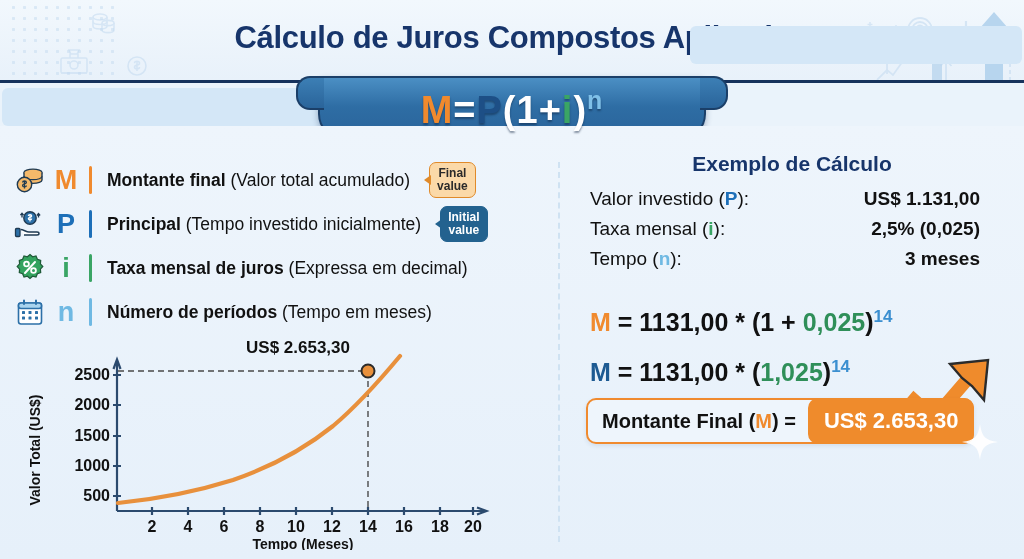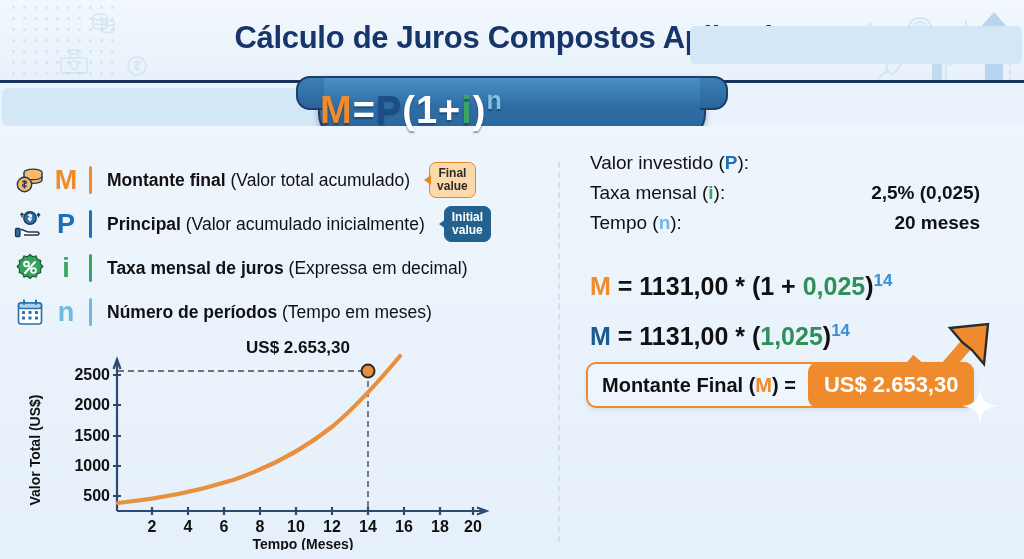--- a/index.html
+++ b/index.html
@@ -41,21 +41,21 @@
   }
   .ribbon-band.left  { left: 2px;  width: 332px; border-radius: 6px; }
   .ribbon-band.right { left: 690px; width: 332px; border-radius: 6px; }
 
   .ribbon {
     position: absolute; left: 318px; top: 76px; width: 388px; height: 64px;
     background: linear-gradient(180deg, #4b8fc4 0%, #2e6da4 48%, #2a649a 100%);
     border: 2px solid #1b3f68;
     border-radius: 6px 6px 26px 26px;
     box-shadow: 0 3px 6px rgba(20,50,90,.33);
-    display: flex; align-items: center; 
+    display: flex; align-items: center; justify-content: center;
   }
   .ribbon:before, .ribbon:after {
     content: ""; position: absolute; top: -2px; width: 26px; height: 30px;
     background: linear-gradient(180deg,#3c7fb5,#2a649a);
     border: 2px solid #1b3f68;
   }
   .ribbon:before { left: -24px; border-radius: 14px 0 0 14px; border-right: none; }
   .ribbon:after  { right: -24px; border-radius: 0 14px 14px 0; border-left: none; }
 
   .formula {
@@ -297,21 +297,21 @@
         <svg width="32" height="28" viewBox="0 0 32 28">
           <circle cx="16" cy="8" r="6.2" fill="#2c70a8" stroke="#1f3a52" stroke-width="1.4"></circle>
           <path d="M16 4.6v6.8M14.3 6c0-.8.7-1.3 1.7-1.3s1.7.5 1.7 1.3-.7 1.1-1.7 1.3-1.7.5-1.7 1.3.7 1.3 1.7 1.3 1.7-.5 1.7-1.3" fill="none" stroke="#ffffff" stroke-width="1.2"></path>
           <path d="M8 3.5v4M6.4 5.2L8 3.2l1.6 2M24.5 7.5v-4M22.9 5.5l1.6-2 1.6 2" fill="none" stroke="#1f3a52" stroke-width="1.3"></path>
           <rect x="1.5" y="18.5" width="4.5" height="8" rx="1" fill="#2c70a8" stroke="#1f3a52" stroke-width="1.3"></rect>
           <path d="M6.5 19.5c3 0 5.5 2.5 8.5 2.5h8c1.3 0 2 .7 2 1.5s-.7 1.5-2 1.5H10" fill="#ffffff" stroke="#1f3a52" stroke-width="1.4"></path>
         </svg>
       </span>
       <span class="leg-sym sym-P">P</span>
       <span class="leg-bar bar-P"></span>
-      <span class="leg-text"><b>Principal</b> <span class="paren">(Valor acumulado inicialmente)</span></span>
+      <span class="leg-text"><b>Principal</b> <span class="paren">(Tempo investido inicialmente)</span></span>
       <span class="badge badge-initial">
         <span class="btxt">Initial</span>
         <span class="btxt">value</span>
       </span>
     </div>
 
     <div class="legend-row">
       <span class="leg-icon">
         <svg width="30" height="30" viewBox="0 0 30 30">
           <path d="M15 1.5l2.6 2.3 3.4-.8 1.4 3.2 3.3 1.2-.3 3.5 2.4 2.6-2.4 2.6.3 3.5-3.3 1.2-1.4 3.2-3.4-.8L15 25.5l-2.6-2.3-3.4.8-1.4-3.2-3.3-1.2.3-3.5L2.2 13.5l2.4-2.6-.3-3.5 3.3-1.2L9 3l3.4.8z" fill="#34a35f" stroke="#1f5a38" stroke-width="1.2"></path>
@@ -391,33 +391,35 @@
 
       <path d="M100 165 C 140 161, 180 153, 215 142 C 250 130, 285 112, 315 88 C 340 67, 362 42, 382 18" fill="none" stroke="#e8903c" stroke-width="4.2" stroke-linecap="round"></path>
 
       <circle cx="350" cy="33" r="6.5" fill="#e8903c" stroke="#2b2b2b" stroke-width="2"></circle>
 
       <text x="332" y="15" text-anchor="end" font-family="Liberation Sans, sans-serif" font-size="17" font-weight="bold" fill="#111">US$ 2.653,30</text>
     </svg>
   </div>
 
   <div class="right">
+    <div class="ex-title">Exemplo de Cálculo</div>
 
     <div class="ex-row">
       <span class="ex-label"><span>Valor investido (</span><span class="cP">P</span><span>):</span></span>
+      <span class="ex-val">US$ 1.131,00</span>
     </div>
 
     <div class="ex-row">
       <span class="ex-label"><span>Taxa mensal (</span><span class="cI">i</span><span>):</span></span>
       <span class="ex-val">2,5% (0,025)</span>
     </div>
 
     <div class="ex-row">
       <span class="ex-label"><span>Tempo (</span><span class="cN">n</span><span>):</span></span>
-      <span class="ex-val">20 meses</span>
+      <span class="ex-val">3 meses</span>
     </div>
 
     <div class="steps">
       <div class="step"><span class="s-M-orange">M</span><span> = 1131,00 * (1 + </span><span class="s-green">0,025</span><span>)</span><span class="s-exp">14</span></div>
 
       <div class="step"><span class="s-M-blue">M</span><span> = 1131,00 * (</span><span class="s-green">1,025</span><span>)</span><span class="s-exp">14</span></div>
 
     </div>
 
     <div class="result-wrap">

